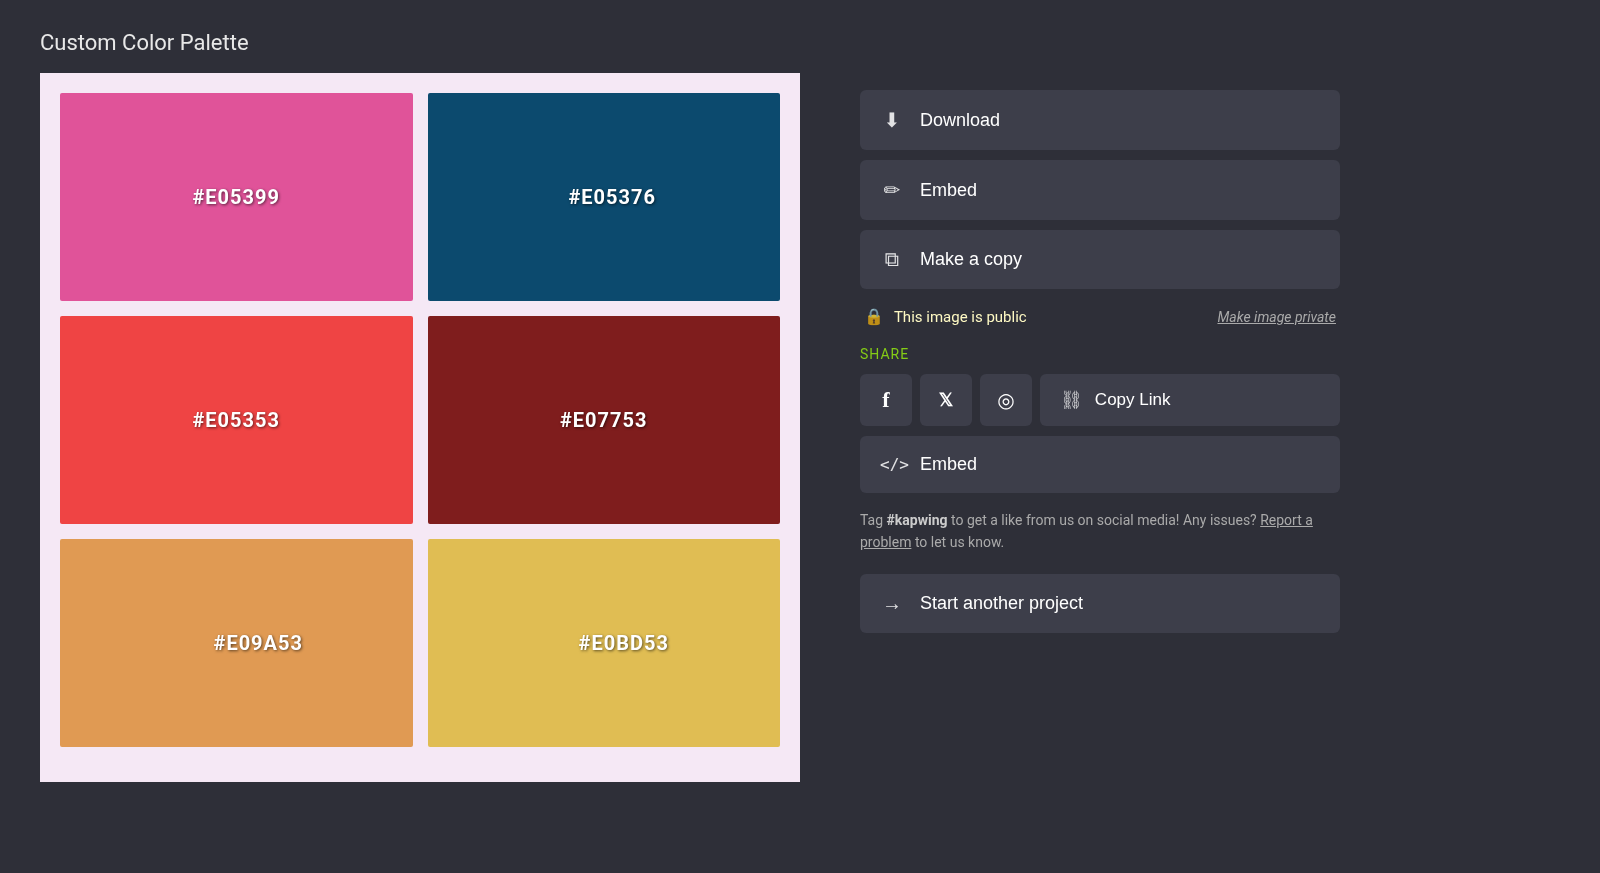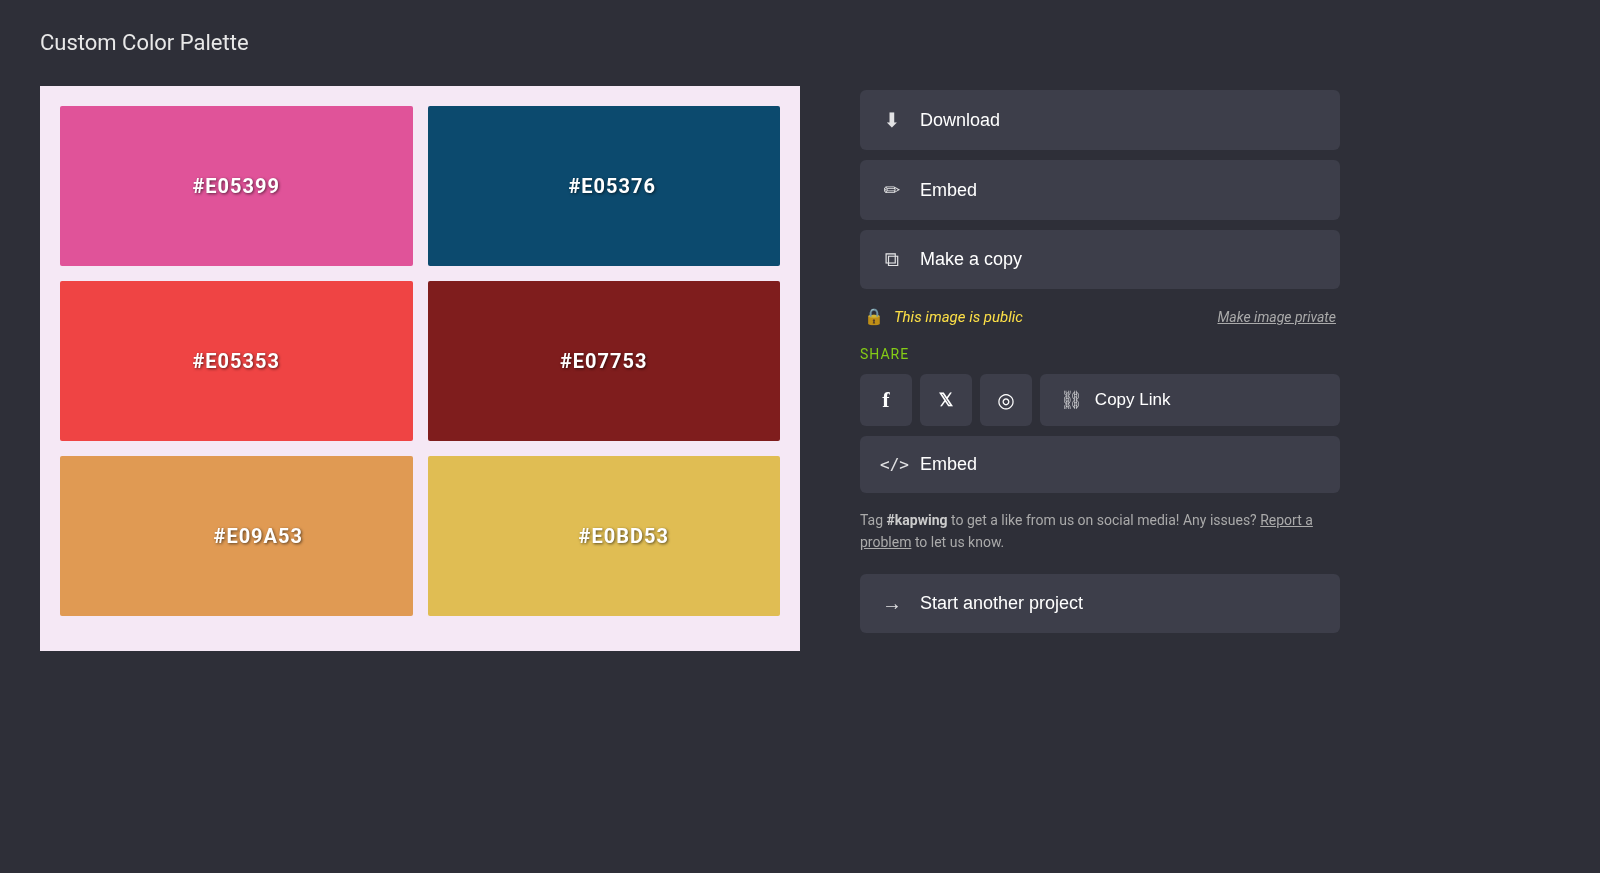--- a/index.html
+++ b/index.html
@@ -10,40 +10,40 @@
       width: 1600px;
       height: 873px;
       display: flex;
       align-items: flex-start;
       padding: 30px 40px;
       gap: 60px;
     }
     .left-panel {
       display: flex;
       flex-direction: column;
-      gap: 13px;
+      gap: 0;
       flex-shrink: 0;
     }
     .page-title {
       font-size: 22px;
       font-weight: 400;
       color: #e8e8e8;
       margin-bottom: 18px;
     }
     .palette-container {
       width: 760px;
       background-color: #f5e8f5;
       padding: 20px;
       display: grid;
       grid-template-columns: 1fr 1fr;
       grid-template-rows: auto auto auto auto;
       gap: 15px;
     }
     .color-swatch {
-      height: 160px;
+      height: 208px;
       display: flex;
       align-items: center;
       justify-content: center;
       border-radius: 2px;
     }
     .swatch-label {
       font-size: 20px;
       font-weight: 700;
       color: #ffffff;
       text-shadow: 1px 1px 3px rgba(0,0,0,0.6);
@@ -83,23 +83,22 @@
       align-items: center;
       gap: 10px;
       padding: 8px 4px;
     }
     .privacy-icon {
       font-size: 16px;
       opacity: 0.8;
     }
     .privacy-text {
       font-size: 15px;
-      color: #fde047;
+      color: #fef9c3;
       flex: 1;
-      font-style: italic;
     }
     .privacy-link {
       font-size: 14px;
       color: #aaaaaa;
       text-decoration: underline;
       cursor: pointer;
       font-style: italic;
     }
     .share-label {
       font-size: 14px;

